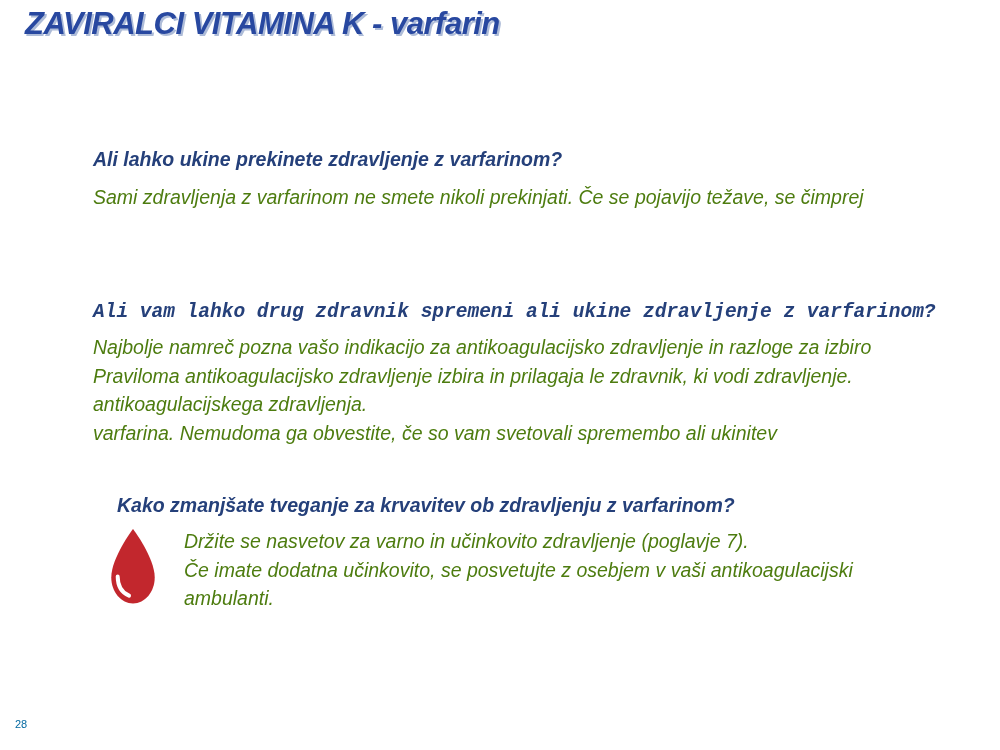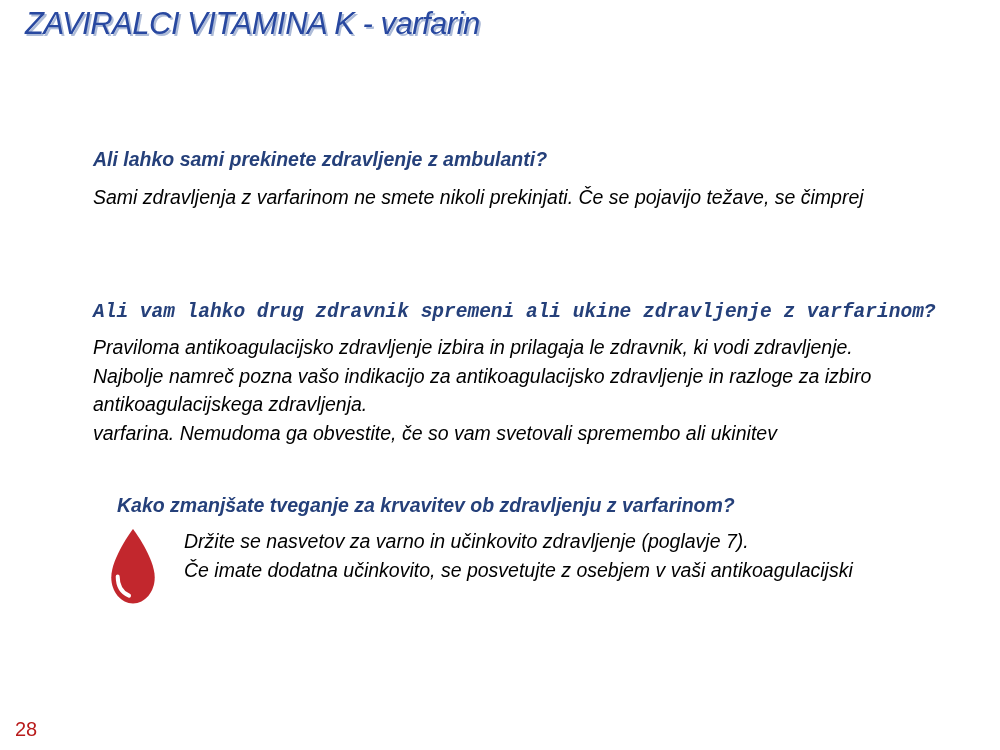--- a/index.html
+++ b/index.html
@@ -14,42 +14,42 @@
     background: #ffffff;
     overflow: hidden;
     font-family: "Liberation Sans", sans-serif;
   }
   .title {
     position: absolute;
     left: 25px;
     top: 6px;
     margin: 0;
     font-style: italic;
-    font-weight: normal;
+    font-weight: bold;
     font-size: 31px;
     letter-spacing: -0.5px;
     color: #2848a0;
     text-shadow: 2px 2px 0 #aebcd8;
     white-space: nowrap;
   }
   .question {
     position: absolute;
     left: 93px;
     font-style: italic;
     font-weight: bold;
     font-size: 19.5px;
     color: #25407a;
     white-space: nowrap;
   }
   .answer {
     position: absolute;
     left: 93px;
     font-style: italic;
     font-size: 19.5px;
-    color: #000000;
+    color: #4d7c0f;
   }
   .answer .line {
     white-space: nowrap;
   }
   .q1 { top: 148px; }
   .a1 { top: 183px; }
   .a1 .line { line-height: 29px; }
   .q2 { top: 301px; font-family: Liberation Mono, monospace; }
   .a2 { top: 333px; }
   .a2 .line { line-height: 28.5px; }
@@ -60,51 +60,52 @@
     position: absolute;
     left: 103px;
     top: 527px;
     width: 60px;
     height: 79px;
   }
   .page-number {
     position: absolute;
     left: 15px;
     top: 718px;
-    font-size: 20px;
-    color: #b91c1c;
+    font-size: 11px;
+    color: #0369a1;
   }
 </style>
 </head>
 <body>
 
 <div class="slide">
 
   <h1 class="title">ZAVIRALCI VITAMINA K - varfarin</h1>
 
-  <div class="question q1">Ali lahko sami prekinete zdravljenje z ambulanti?</div>
+  <div class="question q1">Ali lahko ukine prekinete zdravljenje z varfarinom?</div>
   <div class="answer a1">
     <div class="line">Sami zdravljenja z varfarinom ne smete nikoli prekinjati. Če se pojavijo težave, se čimprej</div>
   </div>
 
   <div class="question q2">Ali vam lahko drug zdravnik spremeni ali ukine zdravljenje z varfarinom?</div>
   <div class="answer a2">
+    <div class="line">Najbolje namreč pozna vašo indikacijo za antikoagulacijsko zdravljenje in razloge za izbiro</div>
     <div class="line">Praviloma antikoagulacijsko zdravljenje izbira in prilagaja le zdravnik, ki vodi zdravljenje.</div>
-    <div class="line">Najbolje namreč pozna vašo indikacijo za antikoagulacijsko zdravljenje in razloge za izbiro</div>
     <div class="line">antikoagulacijskega zdravljenja.</div>
     <div class="line">varfarina. Nemudoma ga obvestite, če so vam svetovali spremembo ali ukinitev</div>
   </div>
 
   <div class="question q3">Kako zmanjšate tveganje za krvavitev ob zdravljenju z varfarinom?</div>
 
   <svg class="drop-icon" viewBox="0 0 60 80" xmlns="http://www.w3.org/2000/svg" aria-hidden="true">
     <path d="M30 2 C30 2 8 31 8 51 C8 66 18 77.5 30 77.5 C42 77.5 52 66 52 51 C52 31 30 2 30 2 Z" fill="#c2272d"></path>
     <path d="M14.5 50 C14.5 60 19 66.5 26 69.5" fill="none" stroke="#ffffff" stroke-width="4" stroke-linecap="round"></path>
   </svg>
 
   <div class="answer a3">
     <div class="line">Držite se nasvetov za varno in učinkovito zdravljenje (poglavje 7).</div>
     <div class="line">Če imate dodatna učinkovito, se posvetujte z osebjem v vaši antikoagulacijski</div>
+    <div class="line">ambulanti.</div>
   </div>
 
   <div class="page-number">28</div>
 
 </div>
 
 </body></html>

